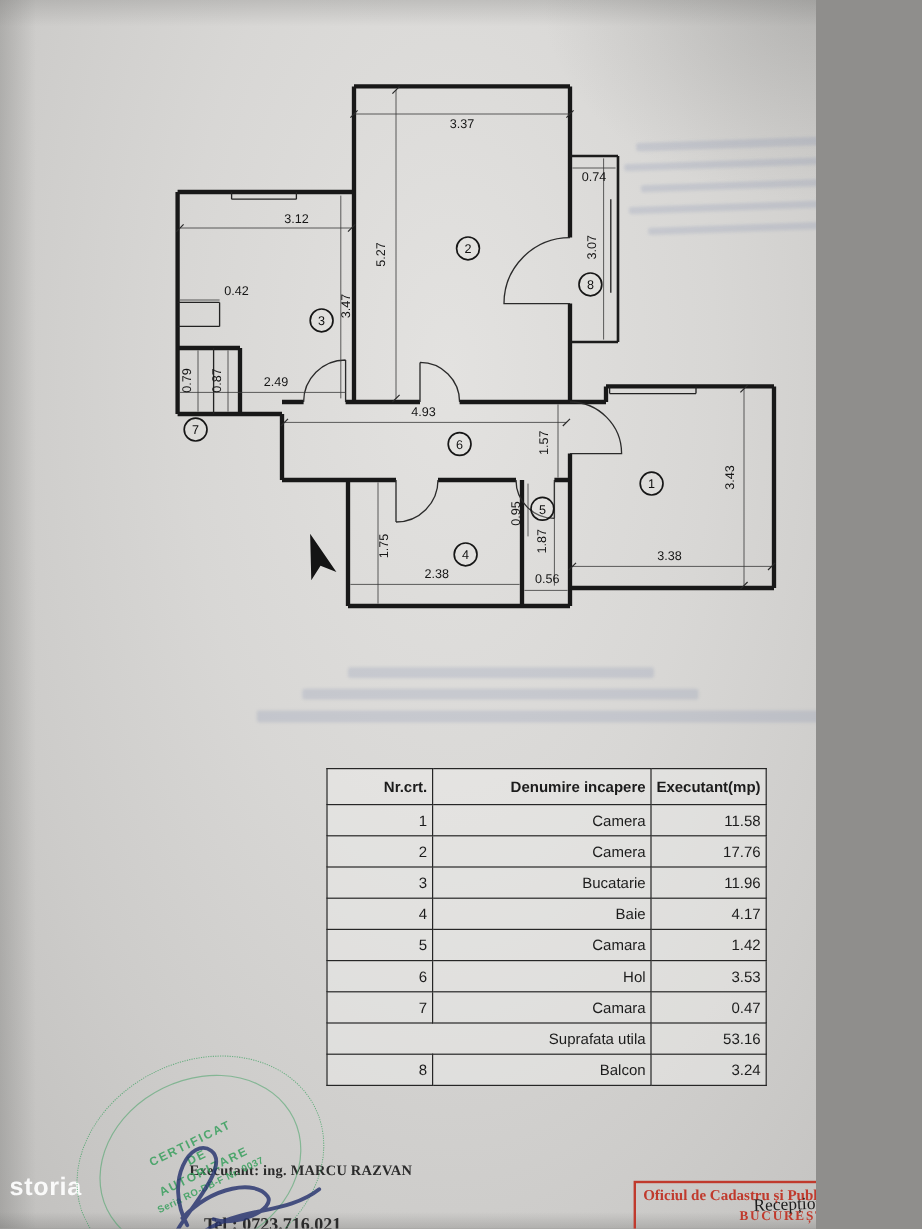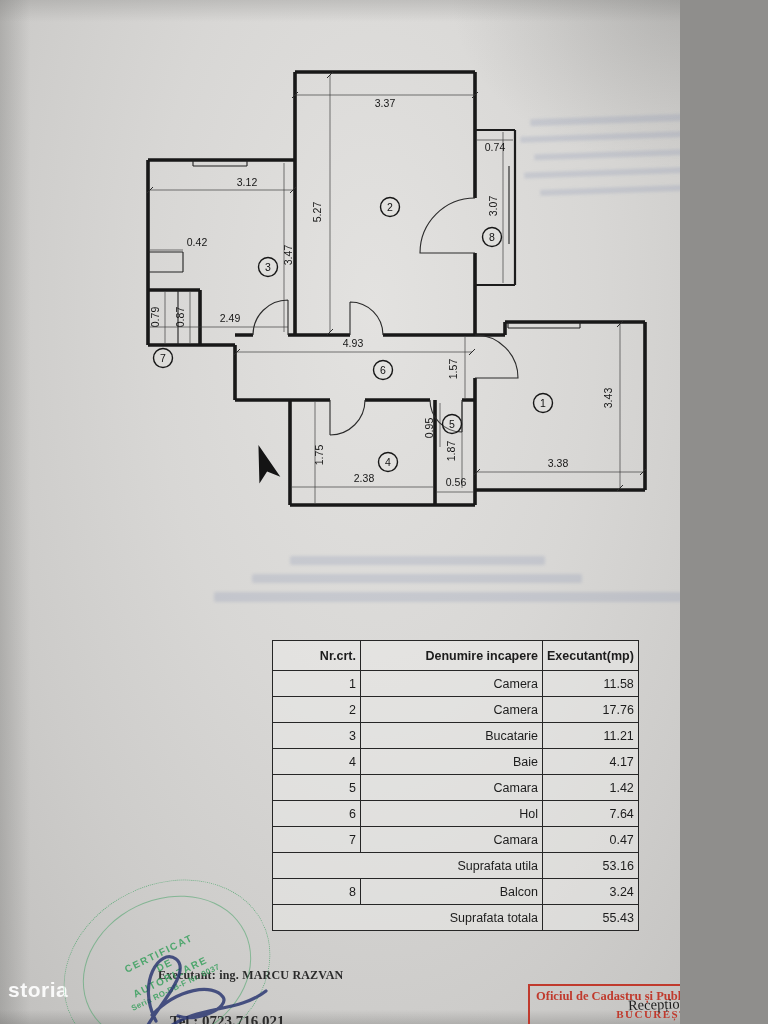--- a/index.html
+++ b/index.html
@@ -203,54 +203,50 @@
         <td>11.58</td>
       </tr>
       <tr>
         <td>2</td>
         <td>Camera</td>
         <td>17.76</td>
       </tr>
       <tr>
         <td>3</td>
         <td>Bucatarie</td>
-        <td>11.21</td>
+        <td>11.96</td>
       </tr>
       <tr>
         <td>4</td>
         <td>Baie</td>
         <td>4.17</td>
       </tr>
       <tr>
         <td>5</td>
         <td>Camara</td>
         <td>1.42</td>
       </tr>
       <tr>
         <td>6</td>
         <td>Hol</td>
-        <td>7.64</td>
+        <td>3.53</td>
       </tr>
       <tr>
         <td>7</td>
         <td>Camara</td>
         <td>0.47</td>
       </tr>
       <tr>
         <td colspan="2">Suprafata utila</td>
         <td>53.16</td>
       </tr>
       <tr>
         <td>8</td>
         <td>Balcon</td>
         <td>3.24</td>
-      </tr>
-      <tr>
-        <td colspan="2">Suprafata totala</td>
-        <td>55.43</td>
       </tr>
     </tbody>
   </table>
 
   <div class="footline exec">Executant: ing. MARCU RAZVAN</div>
   <div class="footline tel">Tel : 0723.716.021</div>
 
   <div class="storia">storia</div>
 
   <div class="green-stamp">

